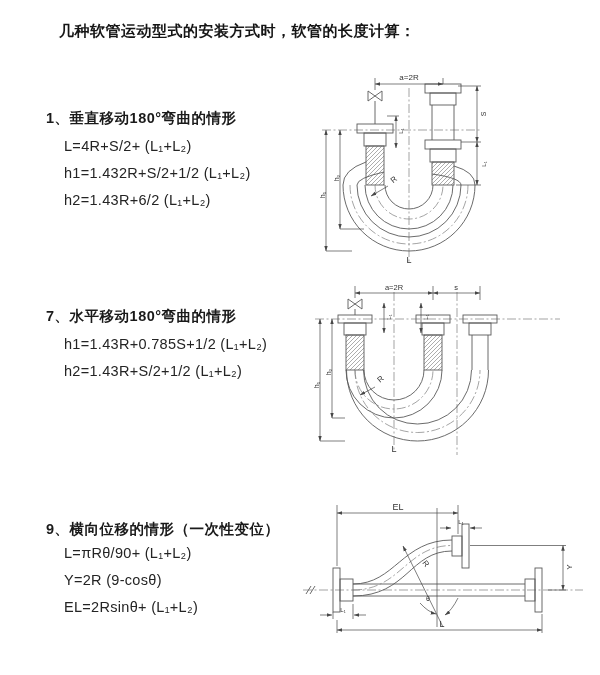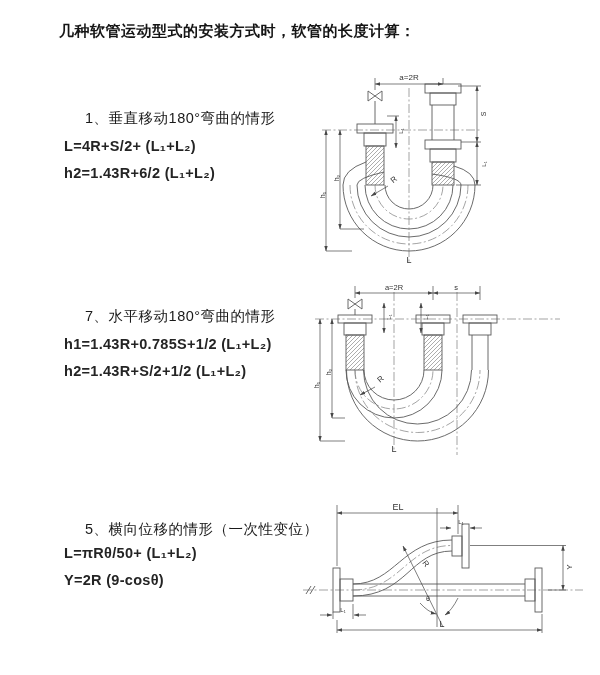--- a/index.html
+++ b/index.html
@@ -5,25 +5,25 @@
   html,body{margin:0;padding:0;}
   body{
     width:600px;height:675px;position:relative;background:#ffffff;overflow:hidden;
     font-family:"Liberation Sans","DejaVu Sans",sans-serif;
   }
   .title{
     position:absolute;left:33px;top:22px;font-size:15px;font-weight:bold;
     color:#151515;letter-spacing:.5px;white-space:nowrap;margin-left:26px;
   }
   .sec-heading{
-    position:absolute;font-size:14.5px;font-weight:normal;color:#1a1a1a;
-    letter-spacing:.5px;white-space:nowrap;margin-left:39px;
+    position:absolute;font-size:14.5px;font-weight:bold;color:#1a1a1a;
+    letter-spacing:.5px;white-space:nowrap;
   }
   .formulas{position:absolute;font-size:14.5px;color:#242424;}
-  .formulas .fl{height:27px;line-height:27px;letter-spacing:.3px;white-space:nowrap;font-weight:bold;}
+  .formulas .fl{height:27px;line-height:27px;letter-spacing:.3px;white-space:nowrap;}
   .h1pos{left:46px;top:109px}
   .f1pos{left:64px;top:133px}
   .h2pos{left:46px;top:307px}
   .f2pos{left:64px;top:331px}
   .h3pos{left:46px;top:520px}
   .f3pos{left:64px;top:540px}
   svg{position:absolute;}
   #svg1{left:300px;top:70px;}
   #svg2{left:300px;top:278px;}
   #svg3{left:295px;top:498px;}
@@ -33,33 +33,35 @@
   svg text{fill:#333;font-family:"Liberation Sans","DejaVu Sans",sans-serif;}
 </style>
 </head>
 <body>
 
 <div class="title">几种软管运动型式的安装方式时，软管的长度计算：</div>
 
 <div class="sec-heading h1pos">1、垂直移动180°弯曲的情形</div>
 <div class="formulas f1pos">
   <div class="fl">L=4R+S/2+ (L₁+L₂)</div>
+  <div class="fl">h1=1.432R+S/2+1/2 (L₁+L₂)</div>
   <div class="fl">h2=1.43R+6/2 (L₁+L₂)</div>
 </div>
 
 <div class="sec-heading h2pos">7、水平移动180°弯曲的情形</div>
 <div class="formulas f2pos">
   <div class="fl">h1=1.43R+0.785S+1/2 (L₁+L₂)</div>
   <div class="fl">h2=1.43R+S/2+1/2 (L₁+L₂)</div>
 </div>
 
-<div class="sec-heading h3pos">5、横向位移的情形（一次性变位）</div>
+<div class="sec-heading h3pos">9、横向位移的情形（一次性变位）</div>
 <div class="formulas f3pos">
-  <div class="fl">L=πRθ/50+ (L₁+L₂)</div>
+  <div class="fl">L=πRθ/90+ (L₁+L₂)</div>
   <div class="fl">Y=2R (9-cosθ)</div>
+  <div class="fl">EL=2Rsinθ+ (L₁+L₂)</div>
 </div>
 
 <svg id="svg1" width="300" height="200" viewBox="300 70 300 200">
   <defs>
     <marker id="ar1" viewBox="0 0 10 10" refX="9.5" refY="5" markerWidth="8" markerHeight="8" orient="auto-start-reverse">
         <path d="M0 1.8 L10 5 L0 8.2 Z" fill="#474747"></path>
       </marker>
     <pattern id="hp1" patternUnits="userSpaceOnUse" width="4" height="4">
       <path d="M0 4 L4 0" stroke="#8a8a8a" stroke-width=".7"></path>
     </pattern>

